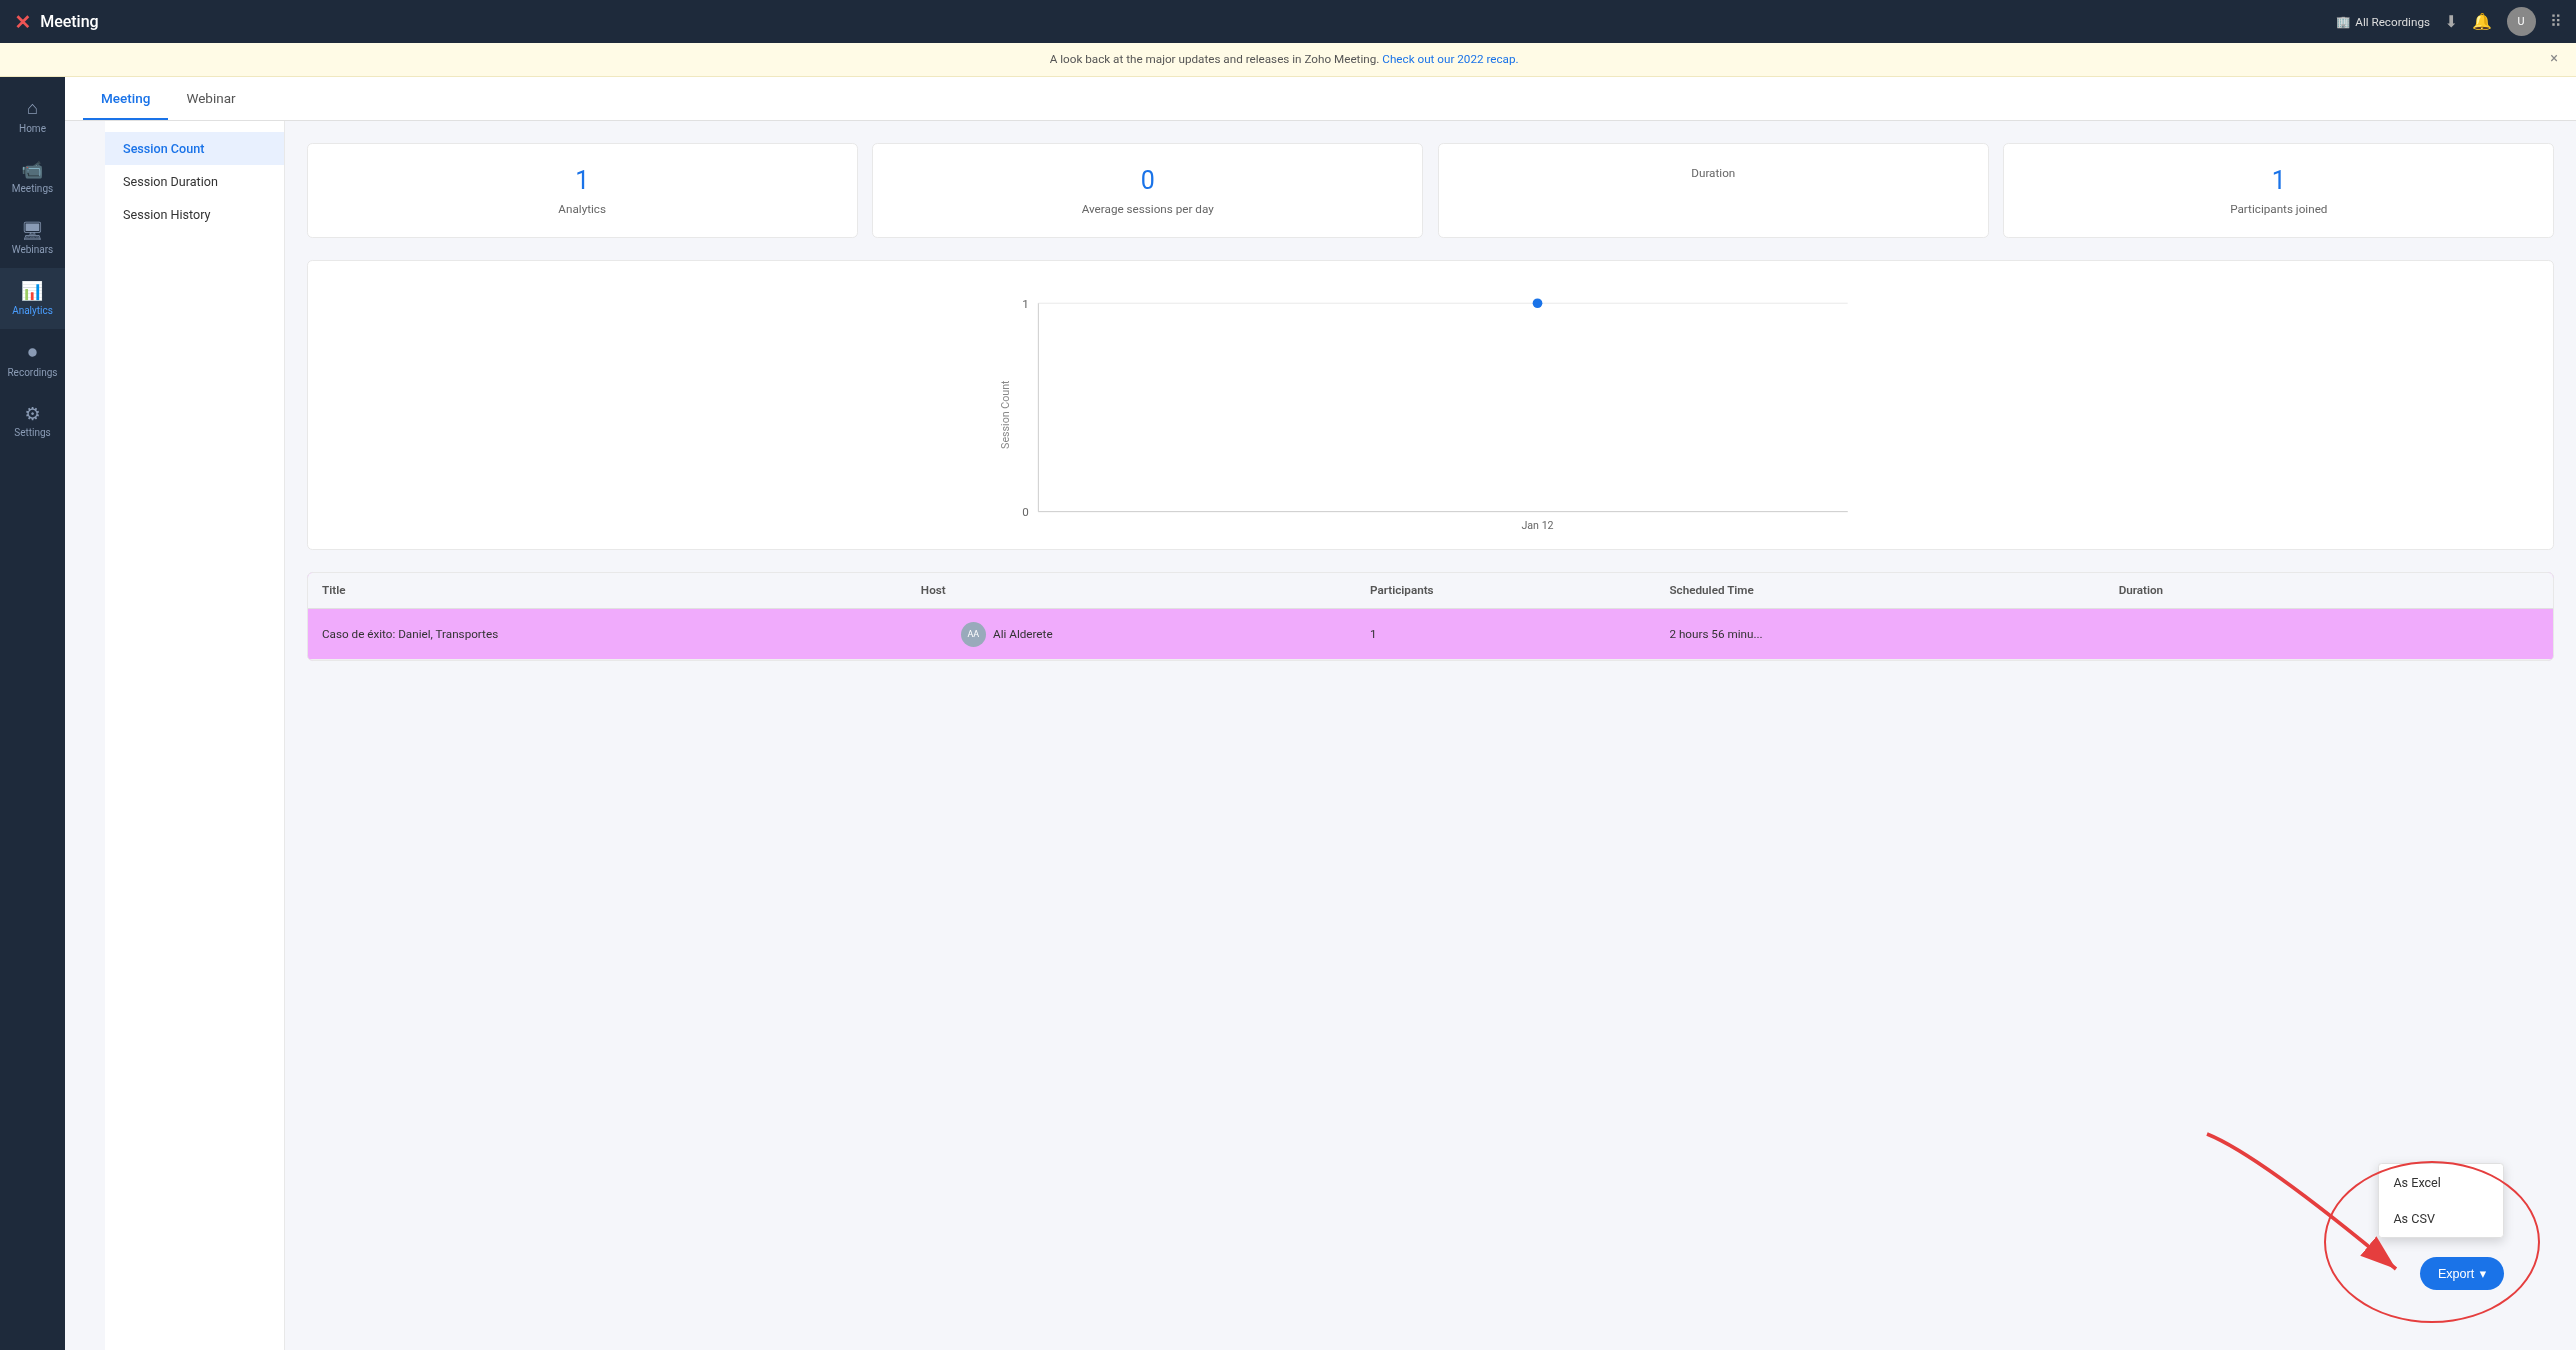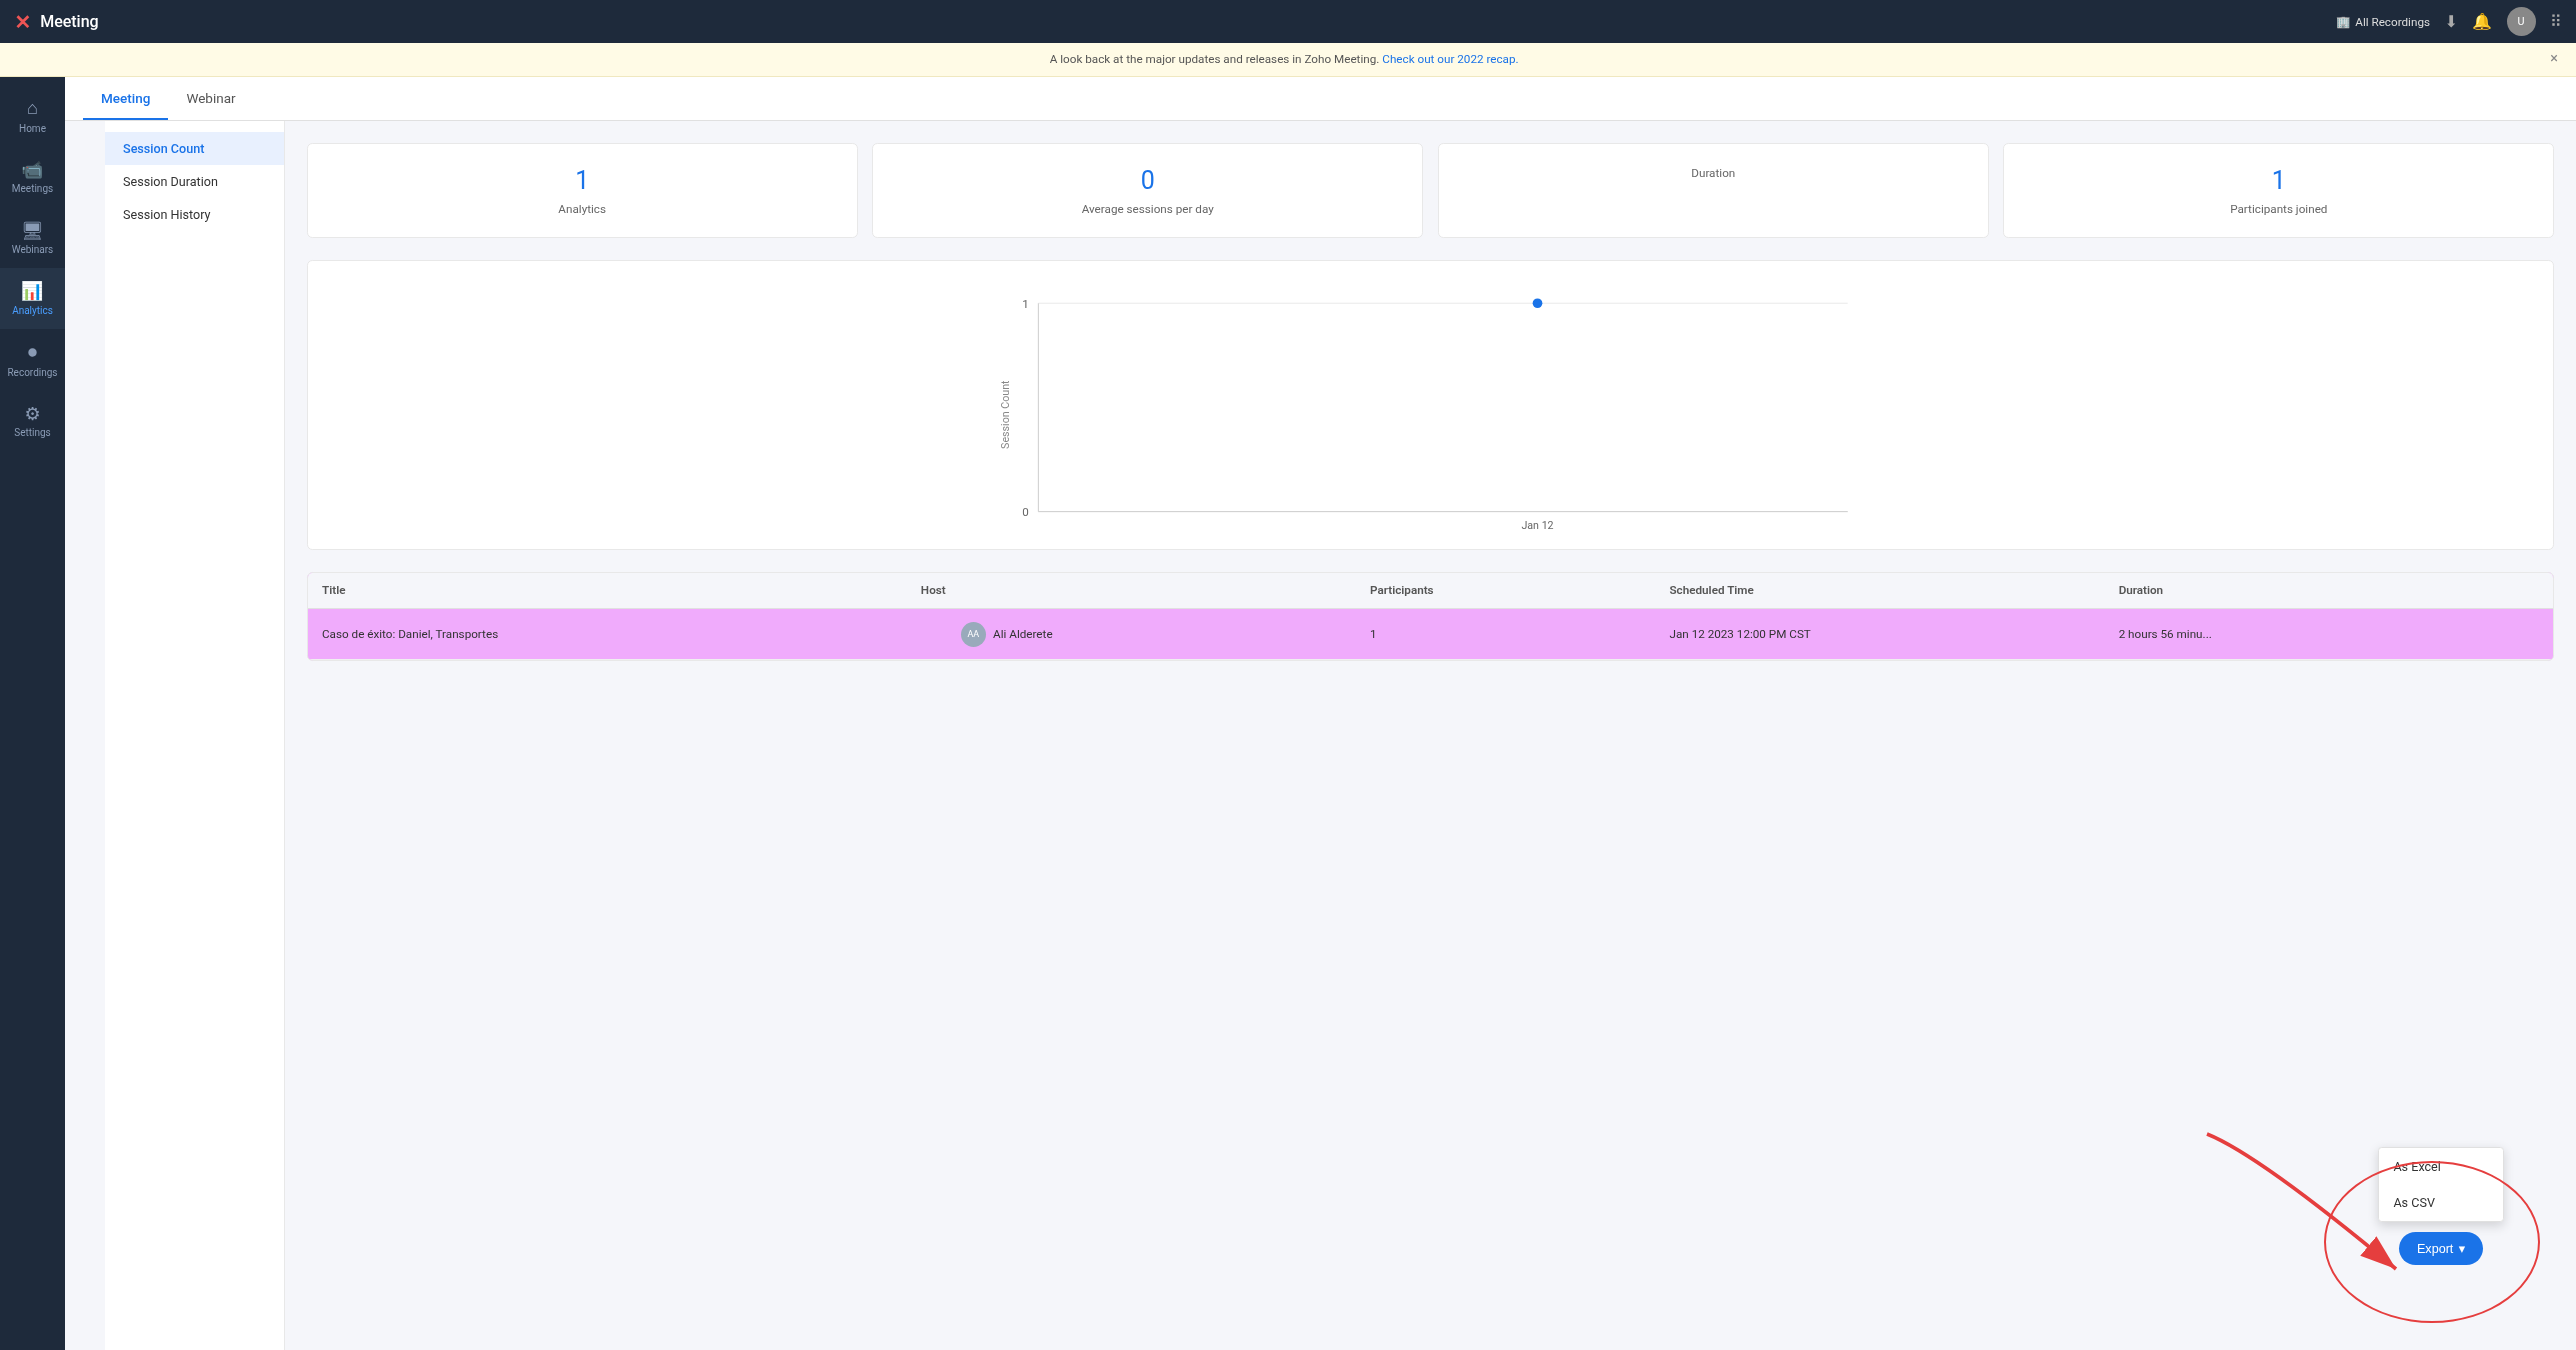--- a/index.html
+++ b/index.html
@@ -150,26 +150,26 @@
     .table-head { background: #f5f6fa; display: grid; grid-template-columns: 2fr 1.5fr 1fr 1.5fr 1.5fr; border-bottom: 0.9px solid #e0e0e0; }
     .th { padding: 10.8px 14.4px; font-size: 11.7px; color: #555; font-weight: 600; }
     .table-row-grid { display: grid; grid-template-columns: 2fr 1.5fr 1fr 1.5fr 1.5fr; border-bottom: 0.9px solid #f0f0f0; align-items: center; }
     .td { padding: 12.6px 14.4px; font-size: 11.7px; color: #333; }
     .host-cell { display: flex; align-items: center; gap: 7.2px; }
     .host-avatar { width: 25px; height: 25px; border-radius: 50%; background: #9ab; display: flex; align-items: center; justify-content: center; color: #fff; font-size: 9px; overflow: hidden; margin-left: 40px; }
 
     
     .export-area {
       position: fixed;
-      bottom: 85px;
+      bottom: 60px;
       right: 72px;
       display: flex;
       flex-direction: column;
-      align-items: center;
-      gap: 10px;
+      align-items: flex-end;
+      gap: 19px;
     }
     .export-btn {
       background: #1a73e8;
       color: #fff;
       border: none;
       padding: 9px 18px;
       border-radius: 18px;
       font-size: 12.6px;
       cursor: pointer;
       display: flex;
@@ -328,21 +328,20 @@
           </div>
           <div class="table-row-grid">
             <div class="td">Caso de éxito: Daniel, Transportes</div>
             <div class="td">
               <div class="host-cell">
                 <div class="host-avatar">AA</div>
                 <span>Ali Alderete</span>
               </div>
             </div>
             <div class="td">1</div>
-            <div class="td">Jan 12 2023 12:00 PM CST</div>
             <div class="td">2 hours 56 minu...</div>
           </div>
         </div>
 
       </div>
     </div>
   </div>
 </div>
 
 <div class="export-area">

